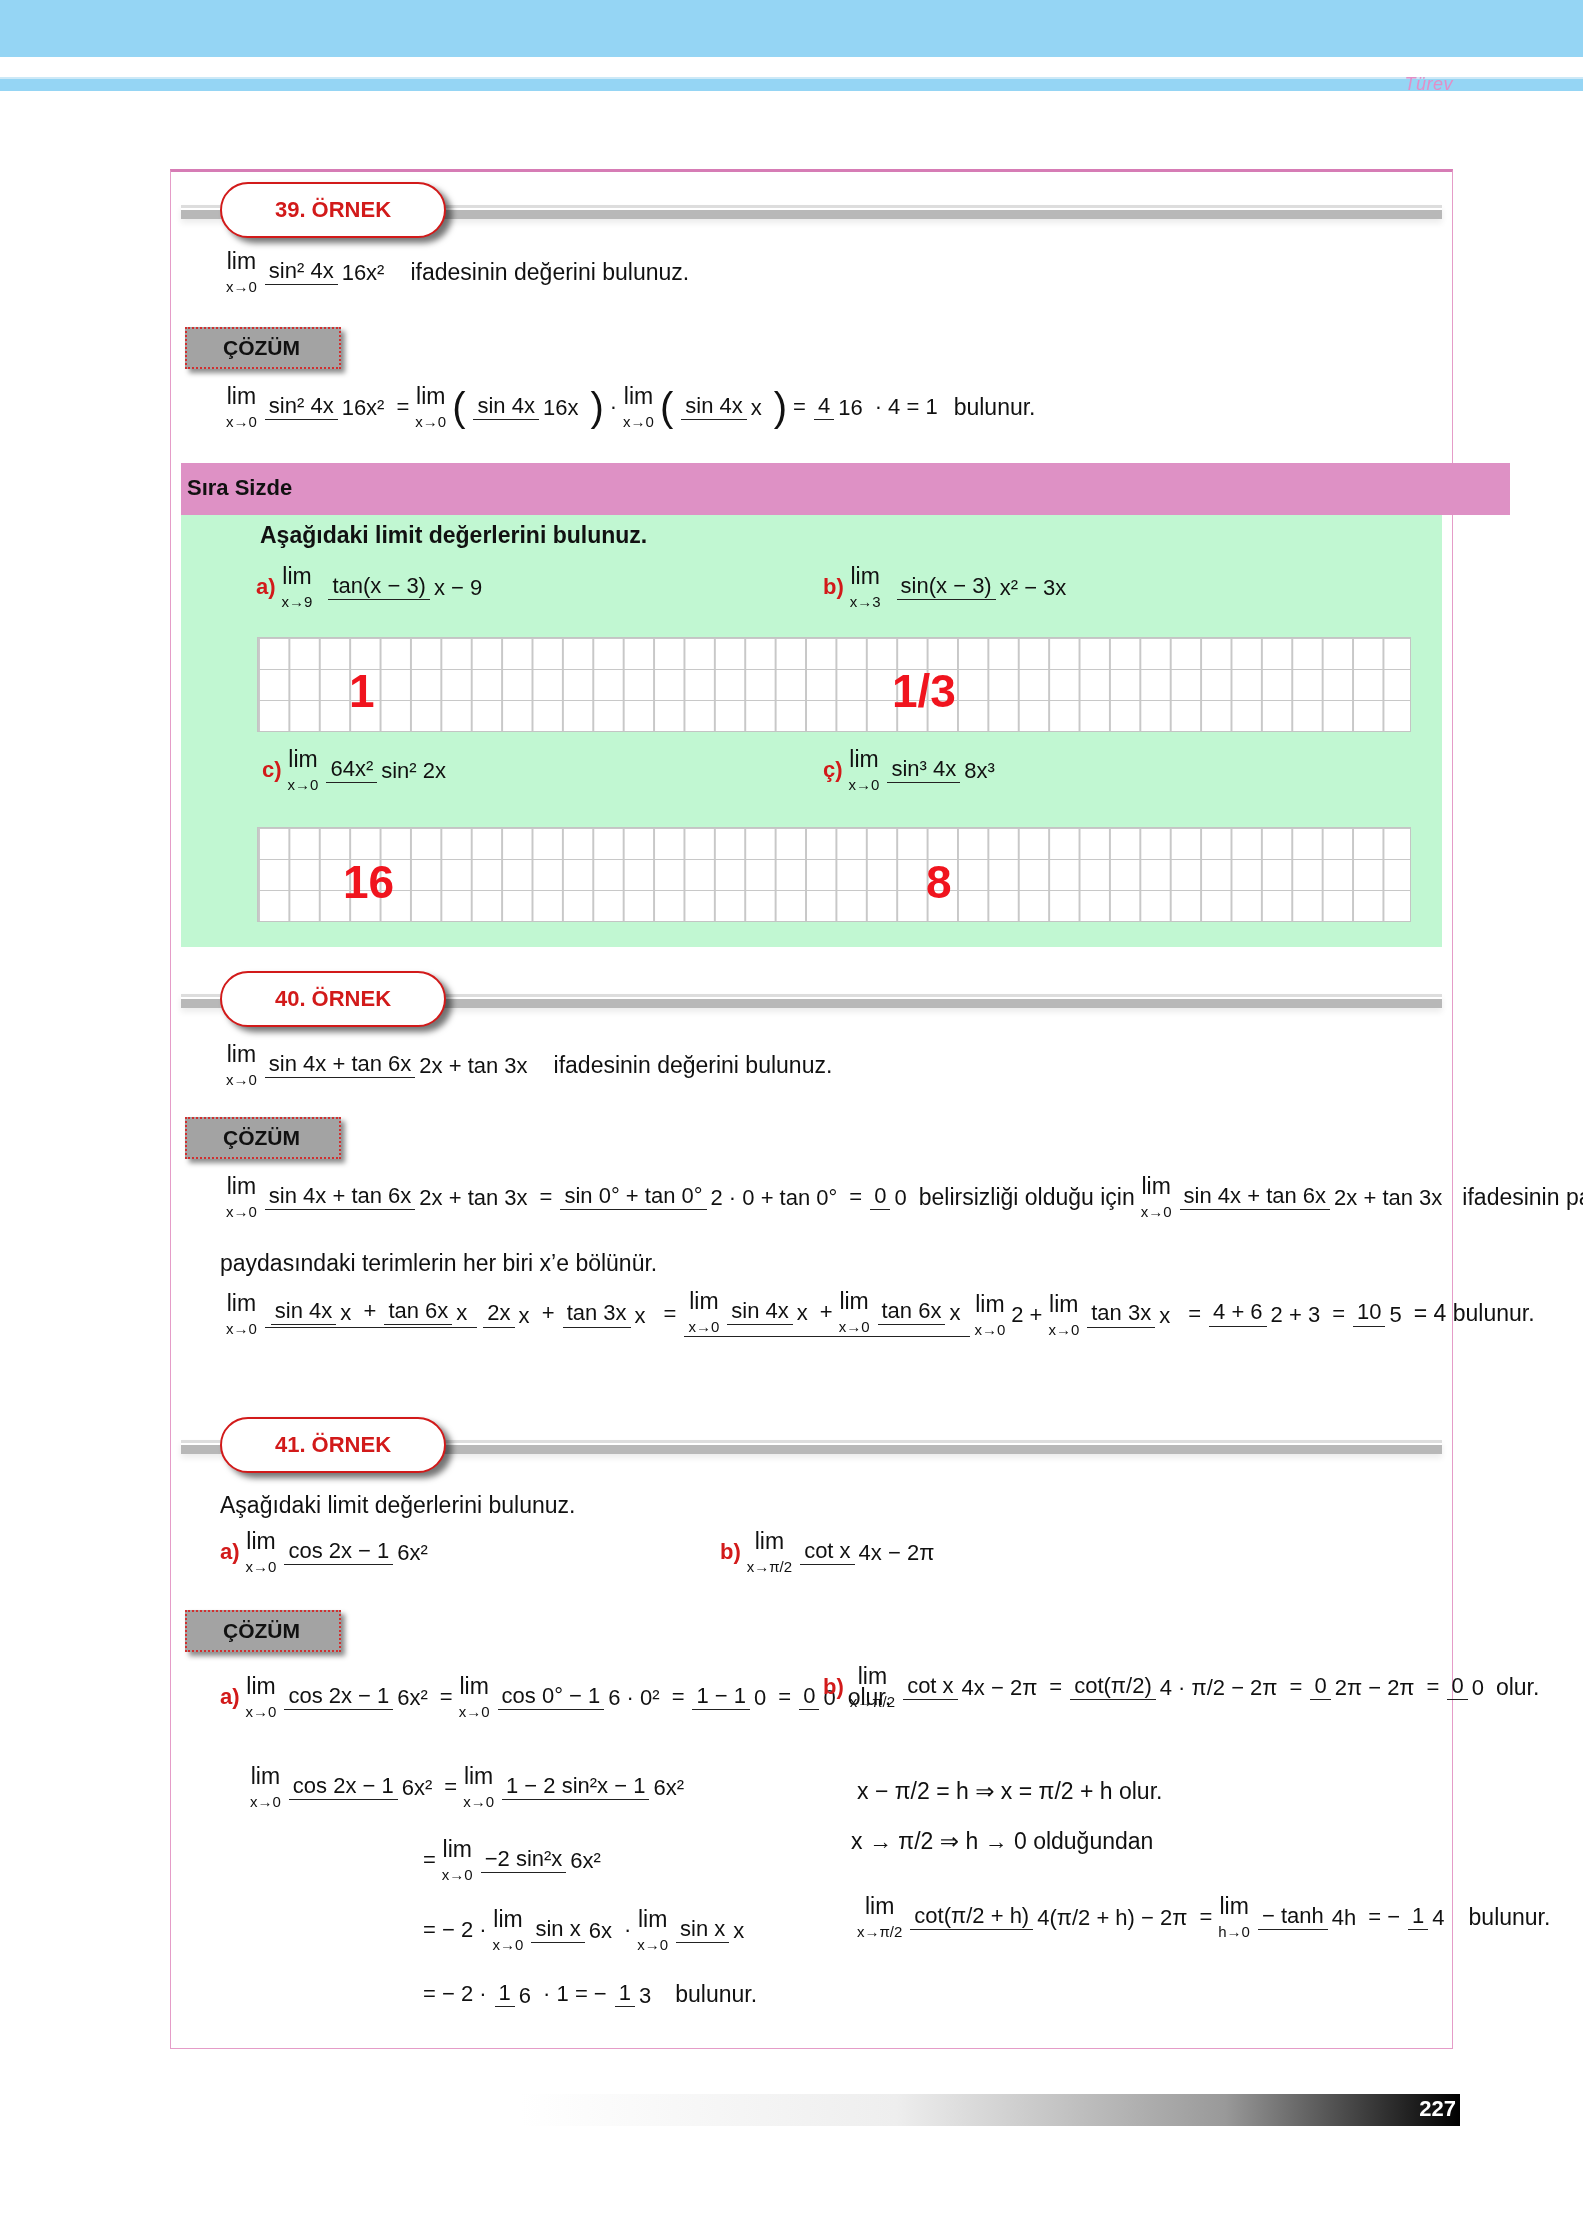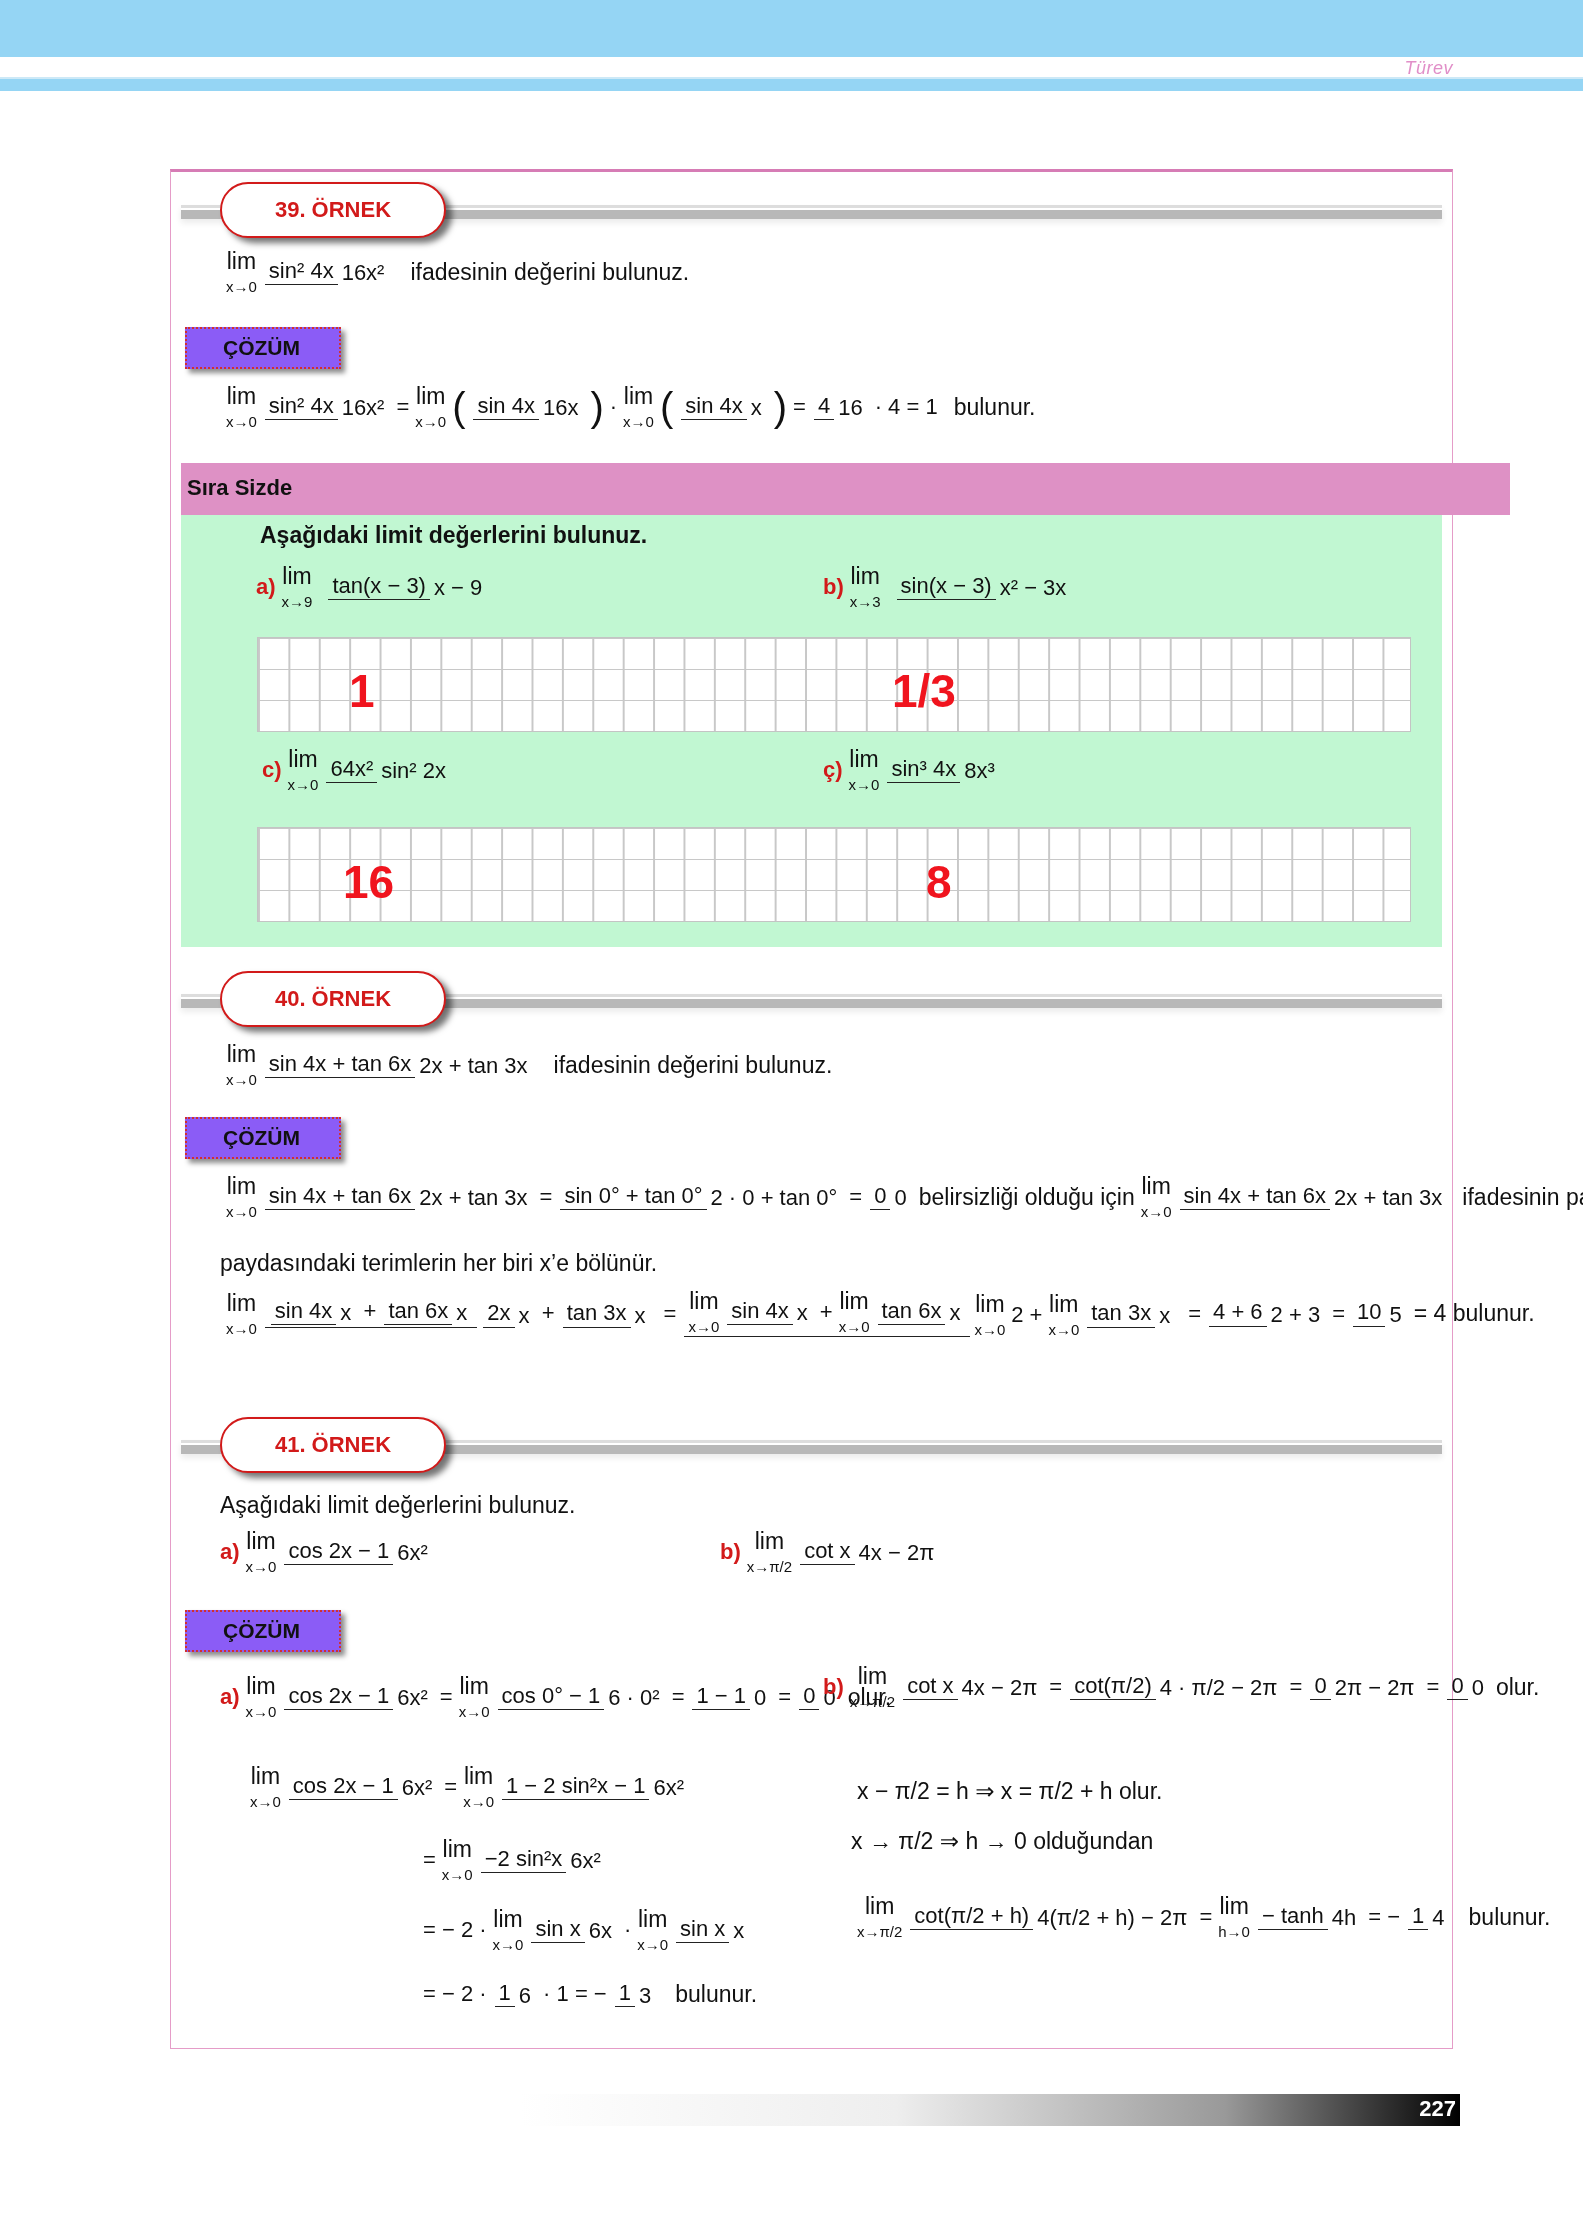--- a/index.html
+++ b/index.html
@@ -2,27 +2,27 @@
 <html><head>
 <meta charset="utf-8">
 <style>
   * { box-sizing: border-box; margin: 0; padding: 0; }
   html, body { width: 1583px; height: 2213px; background: #fff; overflow: hidden; }
   body { position: relative; font-family: "Liberation Sans", sans-serif; color: #111; }
   .abs { position: absolute; }
   .topband { left: 0; top: 0; width: 1583px; height: 57px; background: #95d5f4; }
   .topband2 { left: 0; top: 79px; width: 1583px; height: 12px; background: #95d5f4; }
   .topline { left: 0; top: 77px; width: 1583px; height: 2px; background: #cde9f7; }
-  .chapter { right: 130px; top: 58px; font-size: 18px; font-style: italic; color: #e18fc8; font-family: "Liberation Sans", sans-serif; letter-spacing: 0.5px; }
+  .chapter { right: 130px; top: 74px; font-size: 18px; font-style: italic; color: #e18fc8; font-family: "Liberation Sans", sans-serif; letter-spacing: 0.5px; }
 
   .frame { left: 170px; top: 169px; width: 1283px; height: 1880px; border: 1.5px solid #e59cc8; border-top: 3px solid #d67cb5; }
 
   .hdr-line { height: 14px; background: linear-gradient(#ddd 0 3px, #fff 3px 5px, #b8b8b8 5px 14px); box-shadow: 0 4px 6px rgba(0,0,0,0.08); }
   .pill { height: 56px; border: 2px solid #d21a1a; border-radius: 28px; background: #fff; box-shadow: 6px 5px 6px rgba(0,0,0,0.55); color: #d21a1a; font-weight: bold; font-size: 22px; display: flex; align-items: center; justify-content: center; }
-  .cozum { width: 156px; height: 42px; border: 2px dotted #d03030; background: #8b5cf6; box-shadow: 4px 4px 5px rgba(0,0,0,0.45); font-weight: bold; font-size: 21px; display: flex; align-items: center; padding-left: 36px; }
+  .cozum { width: 156px; height: 42px; border: 2px dotted #d03030; background: #a3a3a3; box-shadow: 4px 4px 5px rgba(0,0,0,0.45); font-weight: bold; font-size: 21px; display: flex; align-items: center; padding-left: 36px; }
 
   .sira-hdr { left: 181px; top: 463px; width: 1329px; height: 52px; background: #de91c5; font-weight: bold; font-size: 22px; padding: 12px 6px; }
   .sira-body { left: 181px; top: 515px; width: 1261px; height: 432px; background: #c1f7d2; }
 
   .grid { background-color: #fff; border: 1.5px solid #c4c4c4;
     background-image: linear-gradient(to right, #c8c8c8 1.5px, transparent 1.5px), linear-gradient(to bottom, #c8c8c8 1.5px, transparent 1.5px);
     background-size: 30.4px 31px; }
   .ans { color: #f0141e; font-weight: bold; font-size: 46px; font-family: "Liberation Sans", sans-serif; }
 
   .math { font-family: "Liberation Sans", sans-serif; font-size: 22px; white-space: nowrap; }

